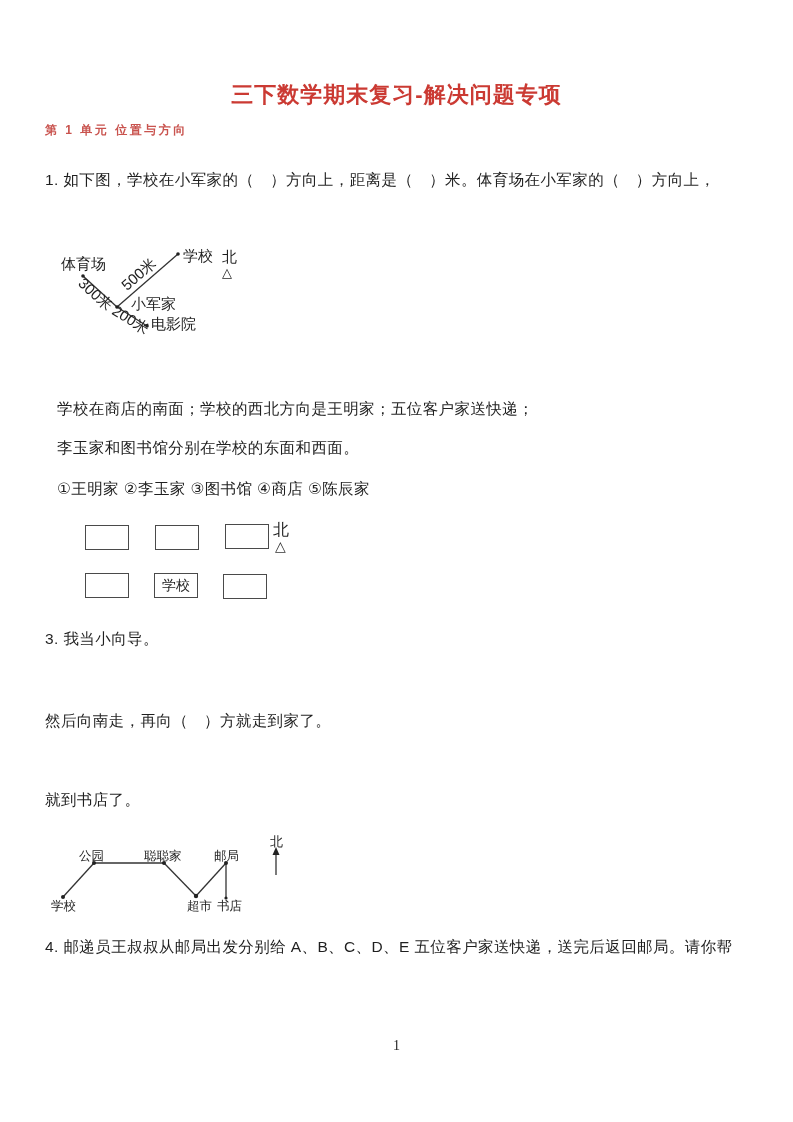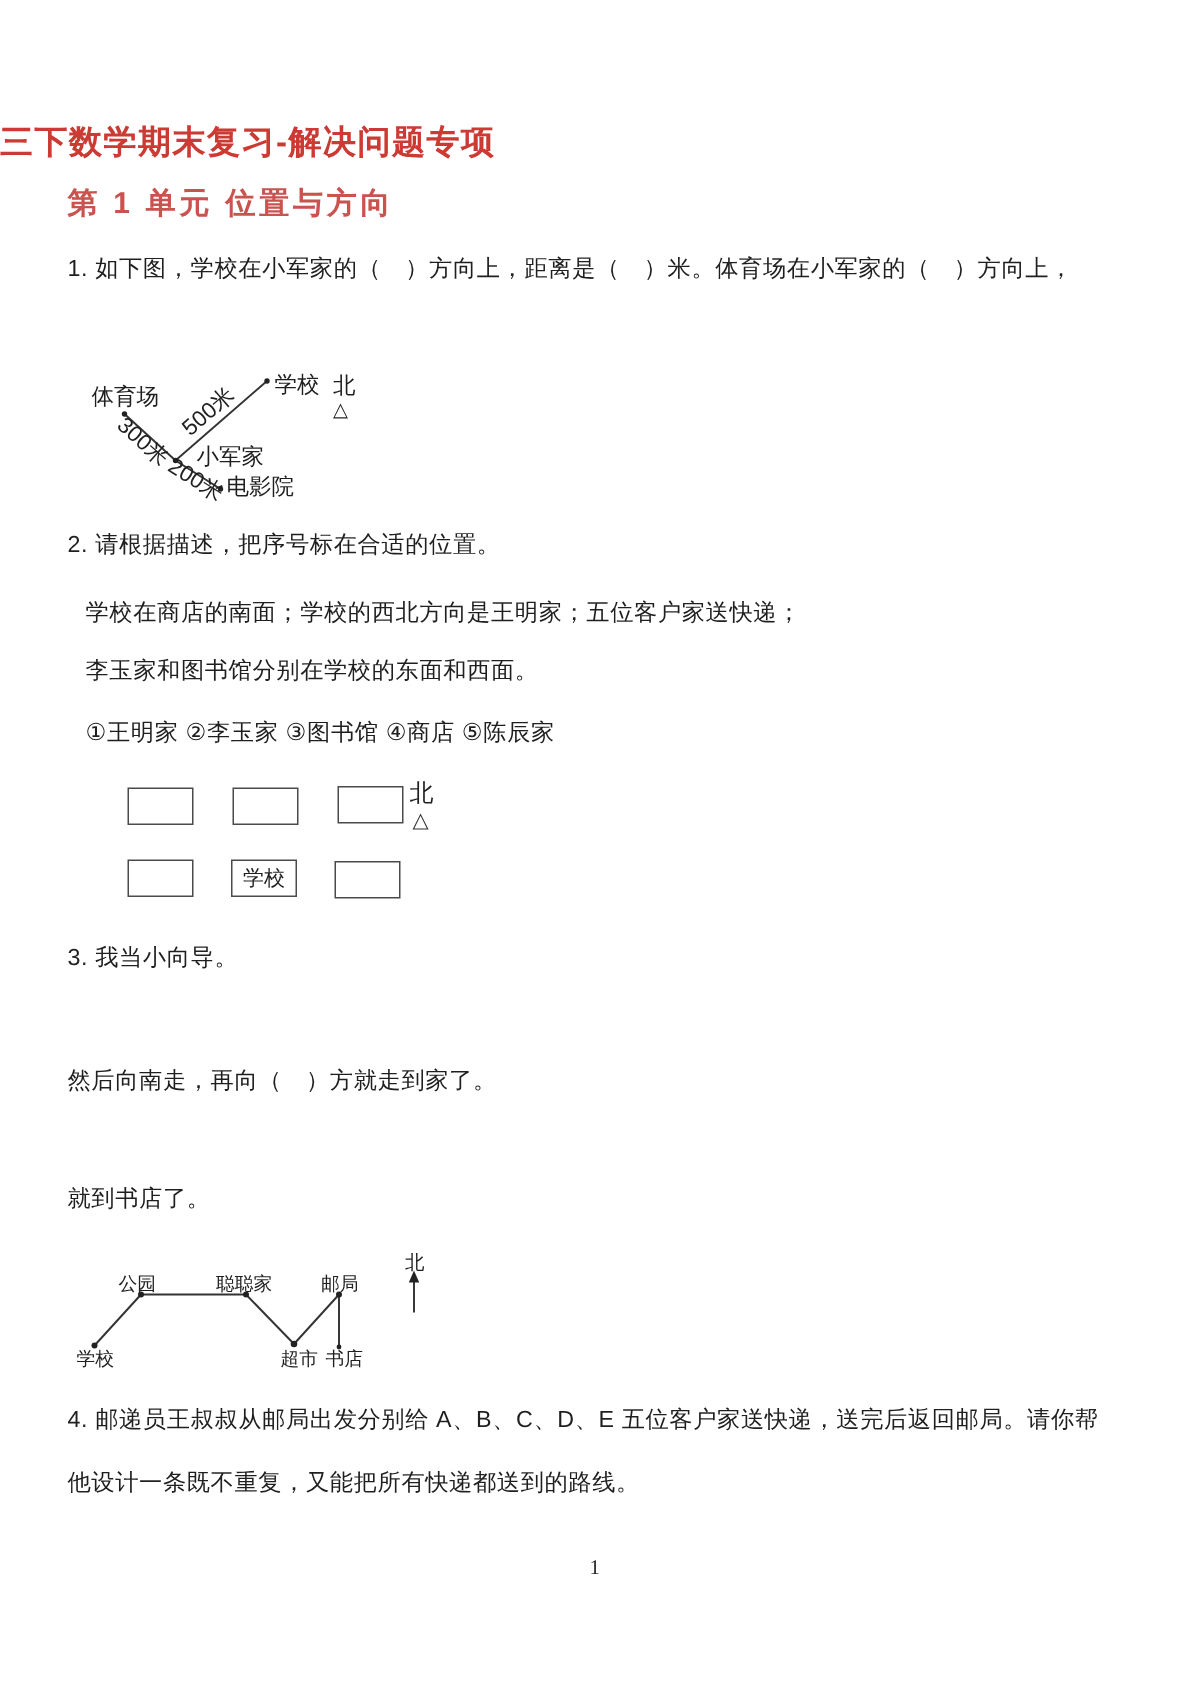--- a/index.html
+++ b/index.html
@@ -1,20 +1,20 @@
 <!DOCTYPE html>
 <html><head>
 <meta charset="utf-8">
 <style>
   html,body{margin:0;padding:0;background:#ffffff;}
   .page{position:relative;width:793px;height:1122px;background:#ffffff;overflow:hidden;
         font-family:"Liberation Sans","DejaVu Sans",sans-serif;color:#1f1f1f;}
-  .title{position:absolute;top:80px;left:0;right:0;text-align:left;
+  .title{position:absolute;top:80px;left:0;right:0;text-align:center;
          font-size:22px;font-weight:bold;letter-spacing:1px;white-space:nowrap;}
-  .section{position:absolute;top:122px;left:45px;font-size:20px;font-weight:bold;
+  .section{position:absolute;top:122px;left:45px;font-size:12px;font-weight:bold;
            letter-spacing:2.5px;white-space:nowrap;}
   .tline{position:absolute;left:45px;font-size:15.5px;line-height:1;
          letter-spacing:0.4px;white-space:nowrap;}
   .indent{left:57px;}
   .pageno{position:absolute;top:1038px;left:0;right:0;text-align:center;
           font-size:14px;font-family:"Liberation Serif","DejaVu Serif",serif;}
   svg{position:absolute;overflow:visible;}
   svg text{fill:#1f1f1f;font-family:"Liberation Sans","DejaVu Sans",sans-serif;}
   svg line{stroke:#333333;stroke-width:1.3;}
   .boxes{position:absolute;left:85px;top:524px;width:215px;height:78px;}
@@ -49,21 +49,20 @@
     <text x="138" y="16" font-size="15">学校</text>
     <text x="177" y="17" font-size="15">北</text>
     <text x="177" y="32" font-size="13">△</text>
     <text x="86" y="64" font-size="15">小军家</text>
     <text x="106" y="84" font-size="15">电影院</text>
     <text x="97" y="33" font-size="15" text-anchor="middle" transform="rotate(-41 97 33)">500米</text>
     <text x="47" y="53" font-size="15" text-anchor="middle" transform="rotate(42 47 53)">300米</text>
     <text x="83" y="79" font-size="15" text-anchor="middle" transform="rotate(32 83 79)">200米</text>
   </svg>
 
-  <div class="tline" style="top:356px">2. 请根据描述，把序号标在合适的位置。</div>
   <div class="tline indent" style="top:401px">学校在商店的南面；学校的西北方向是王明家；五位客户家送快递；</div>
   <div class="tline indent" style="top:481px">①王明家 ②李玉家 ③图书馆 ④商店 ⑤陈辰家</div>
   <div class="tline indent" style="top:440px">李玉家和图书馆分别在学校的东面和西面。</div>
 
   <div class="boxes">
     <div class="abox" style="left:0;top:1px"></div>
     <div class="abox" style="left:70px;top:1px"></div>
     <div class="abox" style="left:140px;top:0"></div>
     <div class="north2">北</div>
     <div class="tri2">△</div>
@@ -99,16 +98,15 @@
     <text x="142" y="77" font-size="12.5">超市</text>
     <text x="172" y="77" font-size="12.5">书店</text>
     <text x="225" y="13" font-size="13">北</text>
     <g>
       <line x1="231" y1="20" x2="231" y2="42" stroke-width="1.4"></line>
       <polygon points="231,14 227.5,22 234.5,22" fill="#222"></polygon>
     </g>
   </svg>
 
   <div class="tline" style="top:939px">4. 邮递员王叔叔从邮局出发分别给 A、B、C、D、E 五位客户家送快递，送完后返回邮局。请你帮</div>
-  <div class="tline" style="top:981px">他设计一条既不重复，又能把所有快递都送到的路线。</div>
 
   <div class="pageno">1</div>
 </div>
 
 </body></html>

